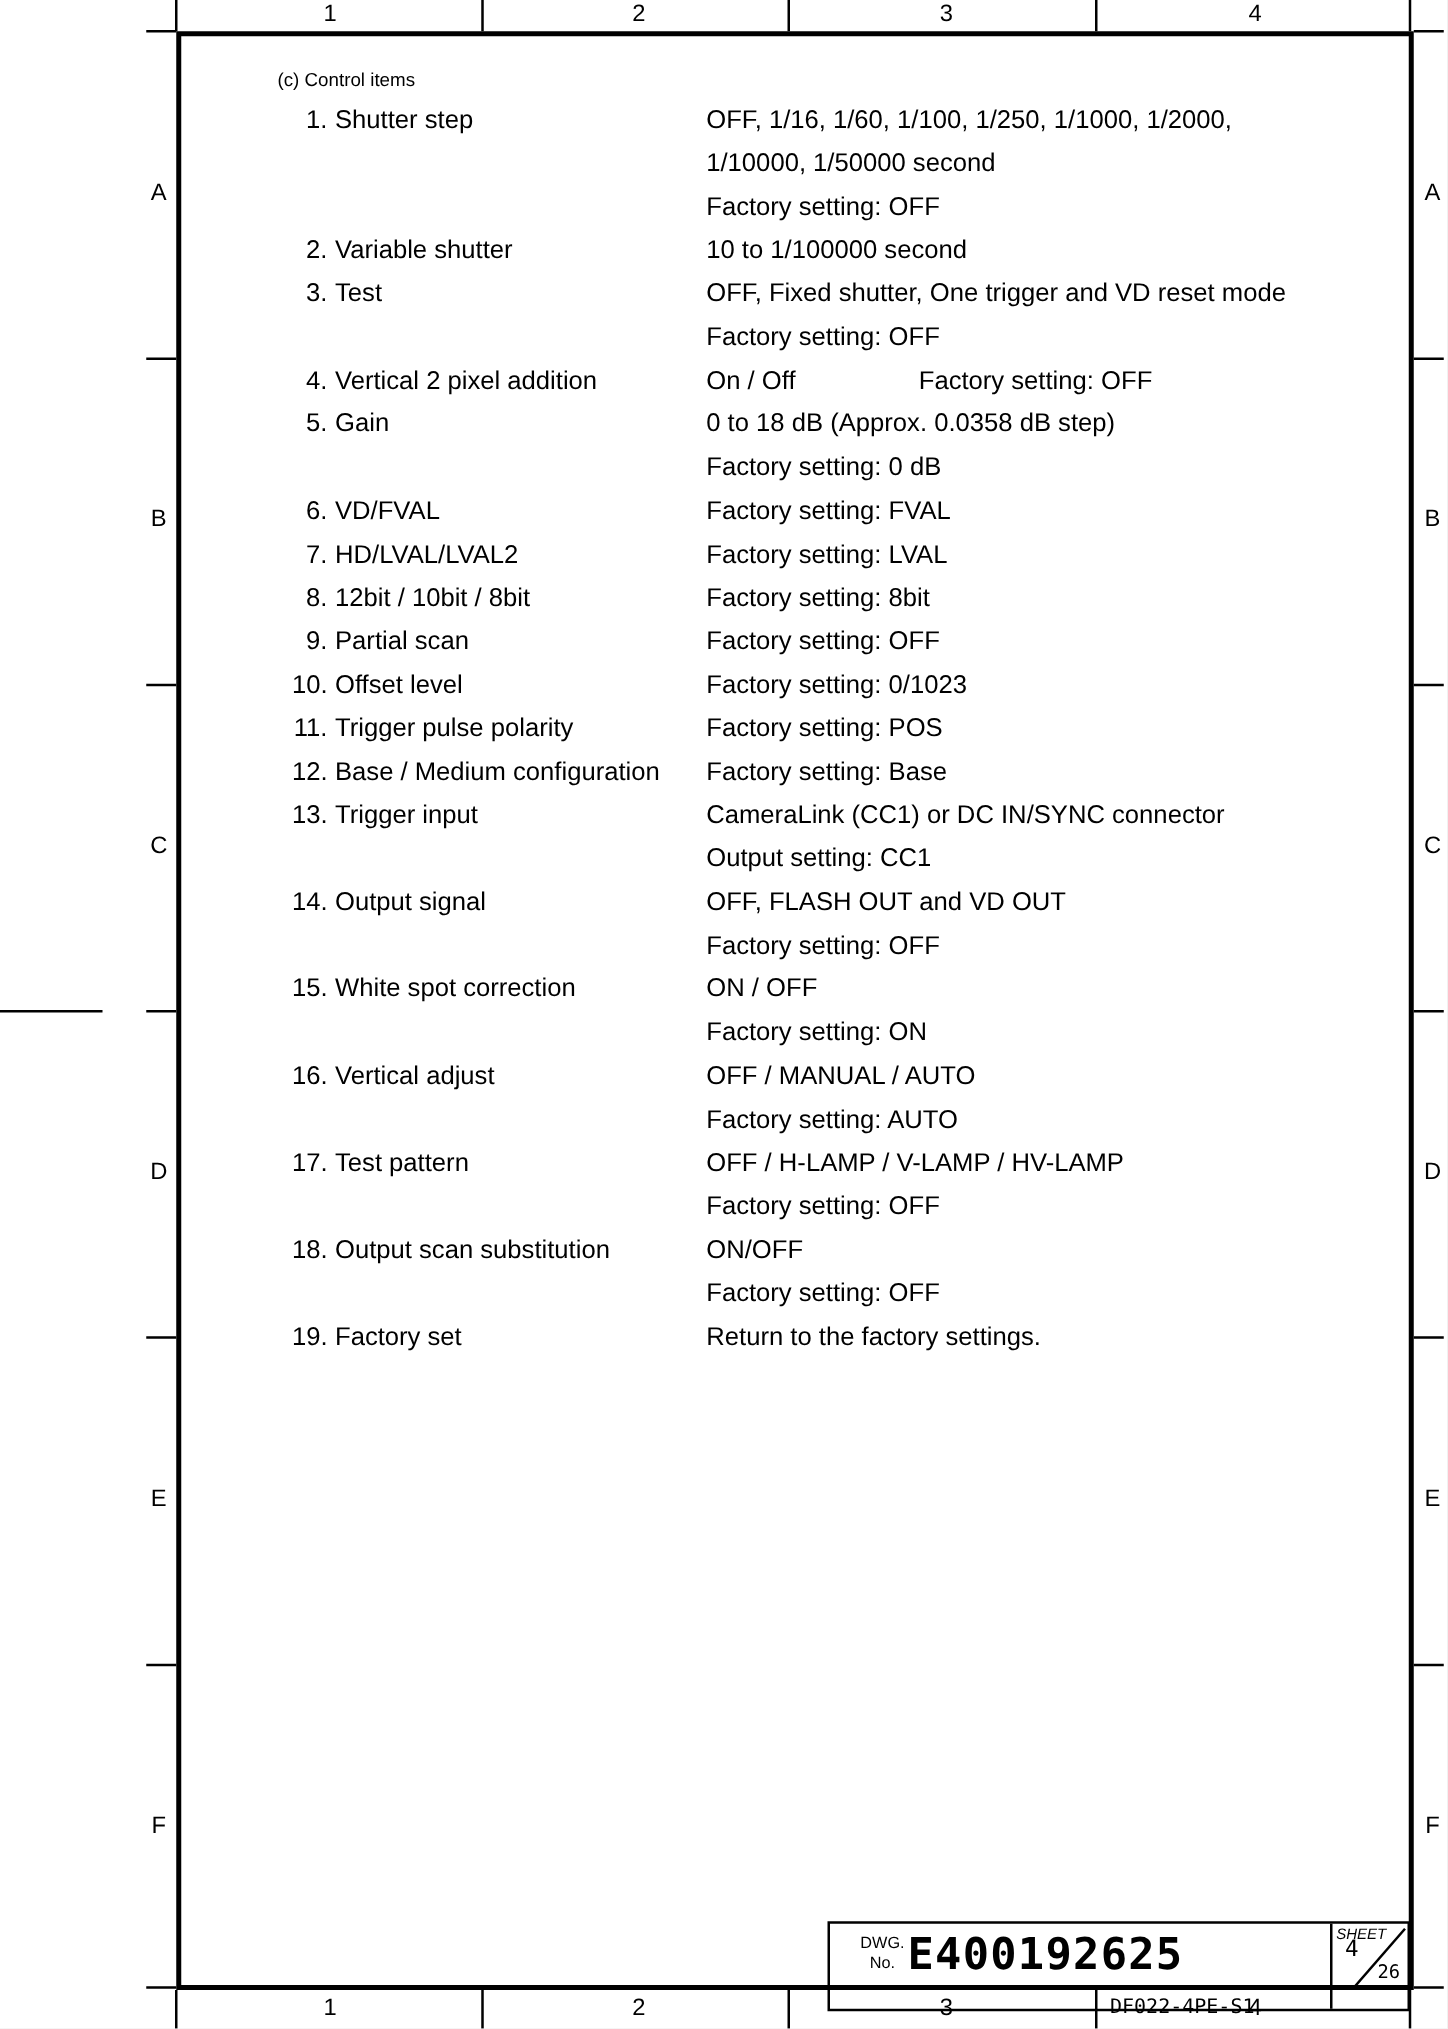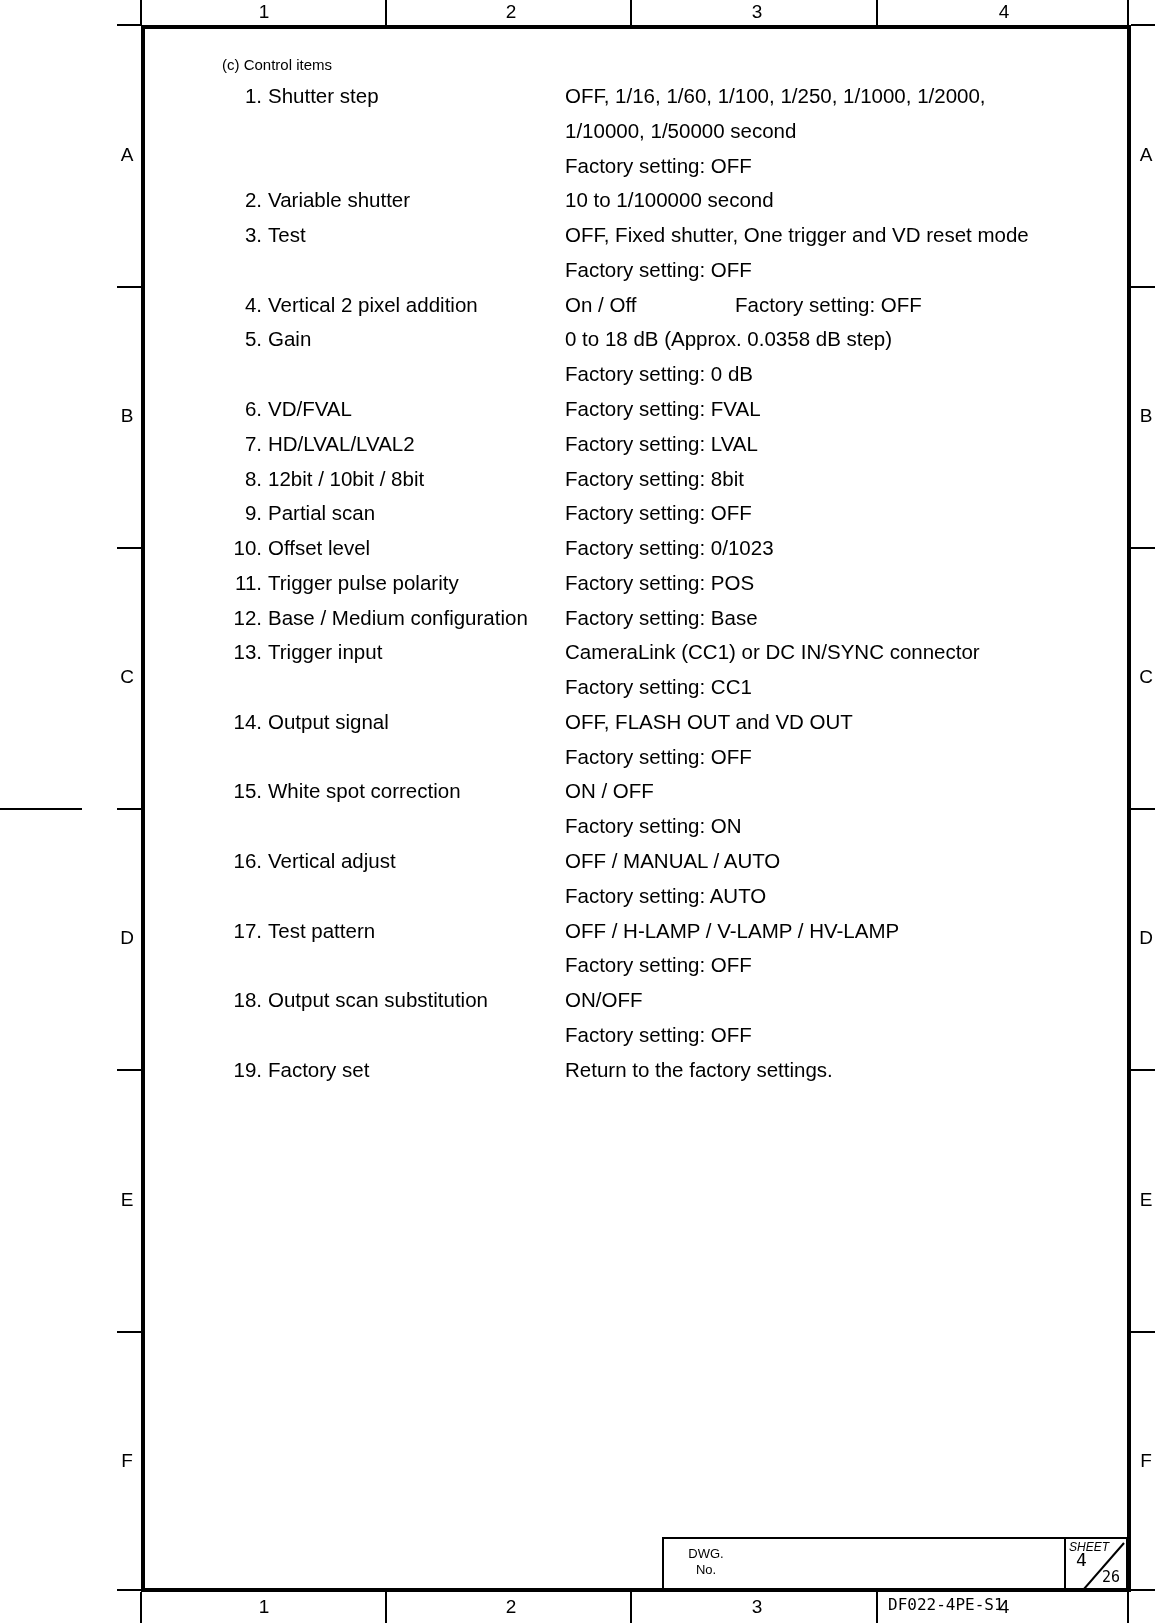--- a/index.html
+++ b/index.html
@@ -32,21 +32,21 @@
     position:absolute;left:222px;top:54px;
     font-size:15px;line-height:22px;white-space:pre;
   }
   .row{position:absolute;left:0;height:24px;font-size:20.5px;line-height:22px;white-space:pre;}
   .row .num{position:absolute;left:170px;width:92px;text-align:right;}
   .row .lbl{position:absolute;left:268px;}
   .row .val{position:absolute;left:565px;}
   .row .val2{position:absolute;left:735px;}
   .titleblock{
     position:absolute;left:662px;top:1537px;
-    width:466px;height:55px;
+    width:466px;height:72px;
     border:2.5px solid #000;
     box-sizing:border-box;
   }
   .tb-divider{position:absolute;top:0;bottom:0;left:399.5px;width:2.5px;background:#000;}
   .dwg-label{
     position:absolute;left:16px;top:7px;width:52px;
     font-size:13px;line-height:16px;text-align:center;
   }
   .dwg-no{
     position:absolute;left:62px;top:6px;
@@ -147,39 +147,40 @@
       <div class="row" style="top: 328.418px;"><span class="num">5.</span><span class="lbl">Gain</span><span class="val">0 to 18 dB (Approx. 0.0358 dB step)</span></div>
       <div class="row" style="top: 363.192px;"><span class="val">Factory setting: 0 dB</span></div>
       <div class="row" style="top: 397.966px;"><span class="num">6.</span><span class="lbl">VD/FVAL</span><span class="val">Factory setting: FVAL</span></div>
       <div class="row" style="top: 432.74px;"><span class="num">7.</span><span class="lbl">HD/LVAL/LVAL2</span><span class="val">Factory setting: LVAL</span></div>
       <div class="row" style="top: 467.514px;"><span class="num">8.</span><span class="lbl">12bit / 10bit / 8bit</span><span class="val">Factory setting: 8bit</span></div>
       <div class="row" style="top: 502.288px;"><span class="num">9.</span><span class="lbl">Partial scan</span><span class="val">Factory setting: OFF</span></div>
       <div class="row" style="top: 537.062px;"><span class="num">10.</span><span class="lbl">Offset level</span><span class="val">Factory setting: 0/1023</span></div>
       <div class="row" style="top: 571.836px;"><span class="num">11.</span><span class="lbl">Trigger pulse polarity</span><span class="val">Factory setting: POS</span></div>
       <div class="row" style="top: 606.61px;"><span class="num">12.</span><span class="lbl">Base / Medium configuration</span><span class="val">Factory setting: Base</span></div>
       <div class="row" style="top: 641.384px;"><span class="num">13.</span><span class="lbl">Trigger input</span><span class="val">CameraLink (CC1) or DC IN/SYNC connector</span></div>
-      <div class="row" style="top: 676.158px;"><span class="val">Factory setting: CC1</span></div>
+      <div class="row" style="top: 676.158px;"><span class="val">Output setting: CC1</span></div>
       <div class="row" style="top: 710.932px;"><span class="num">14.</span><span class="lbl">Output signal</span><span class="val">OFF, FLASH OUT and VD OUT</span></div>
       <div class="row" style="top: 745.706px;"><span class="val">Factory setting: OFF</span></div>
       <div class="row" style="top: 780.48px;"><span class="num">15.</span><span class="lbl">White spot correction</span><span class="val">ON / OFF</span></div>
       <div class="row" style="top: 815.254px;"><span class="val">Factory setting: ON</span></div>
       <div class="row" style="top: 850.028px;"><span class="num">16.</span><span class="lbl">Vertical adjust</span><span class="val">OFF / MANUAL / AUTO</span></div>
       <div class="row" style="top: 884.802px;"><span class="val">Factory setting: AUTO</span></div>
       <div class="row" style="top: 919.576px;"><span class="num">17.</span><span class="lbl">Test pattern</span><span class="val">OFF / H-LAMP / V-LAMP / HV-LAMP</span></div>
       <div class="row" style="top: 954.35px;"><span class="val">Factory setting: OFF</span></div>
       <div class="row" style="top: 989.124px;"><span class="num">18.</span><span class="lbl">Output scan substitution</span><span class="val">ON/OFF</span></div>
       <div class="row" style="top: 1023.9px;"><span class="val">Factory setting: OFF</span></div>
       <div class="row" style="top: 1058.67px;"><span class="num">19.</span><span class="lbl">Factory set</span><span class="val">Return to the factory settings.</span></div>
     </div>
 
   <div class="titleblock">
     <div class="dwg-label">
       <div>DWG.</div>
       <div>No.</div>
     </div>
+    <div class="dwg-no">E400192625</div>
     <div class="tb-divider"></div>
     <div class="sheet-cell">
       <div class="sheet-label">SHEET</div>
       <div class="sheet-no">4</div>
       <svg class="sheet-slash" viewBox="0 0 62 50">
         <line x1="18" y1="50" x2="58" y2="4" stroke="#000" stroke-width="2"></line>
       </svg>
       <div class="sheet-total">26</div>
     </div>
   </div>

